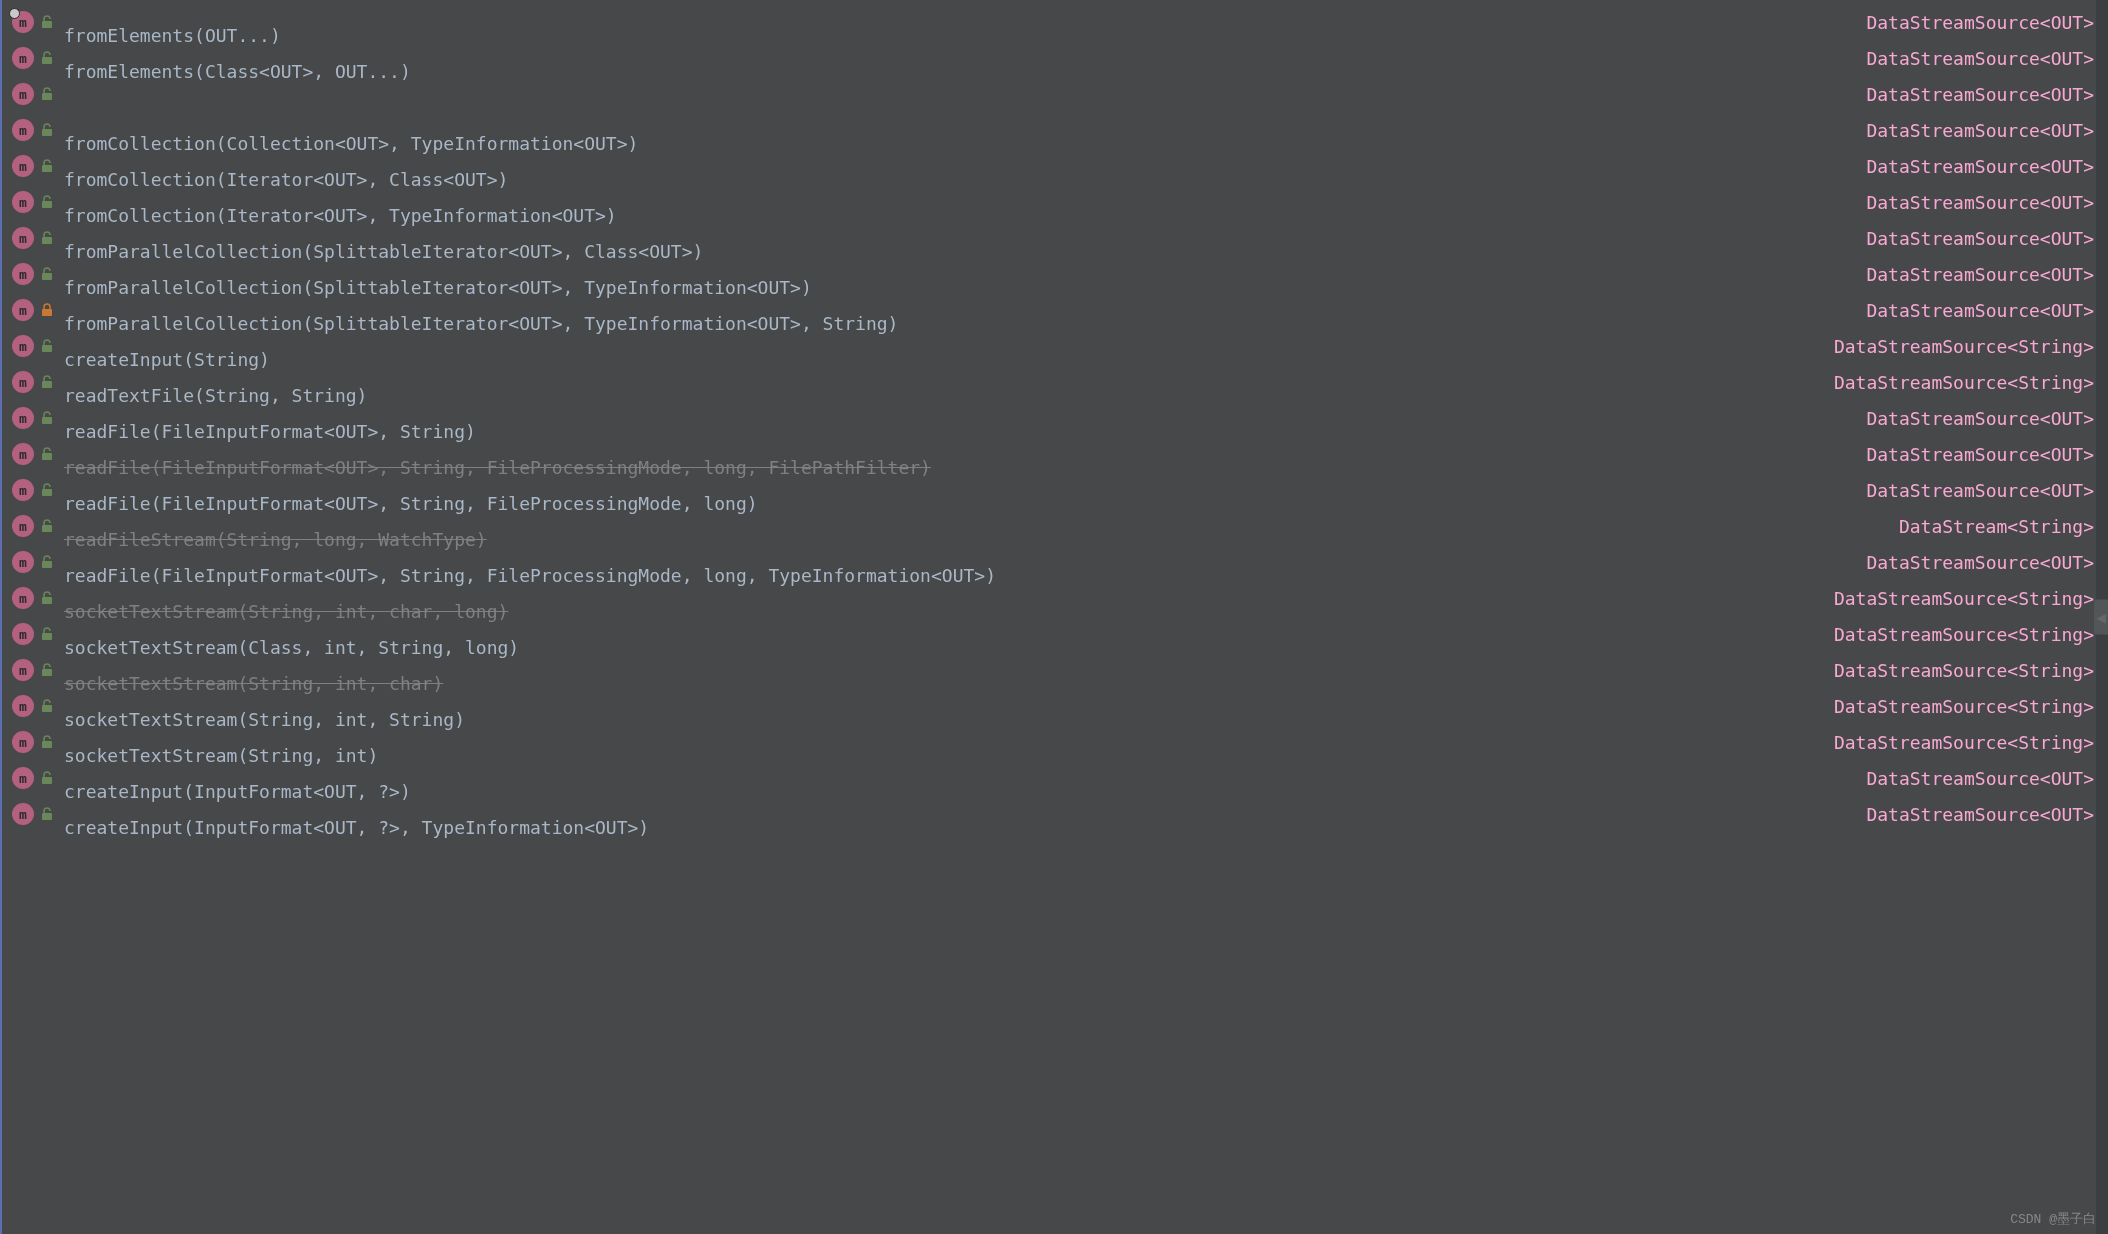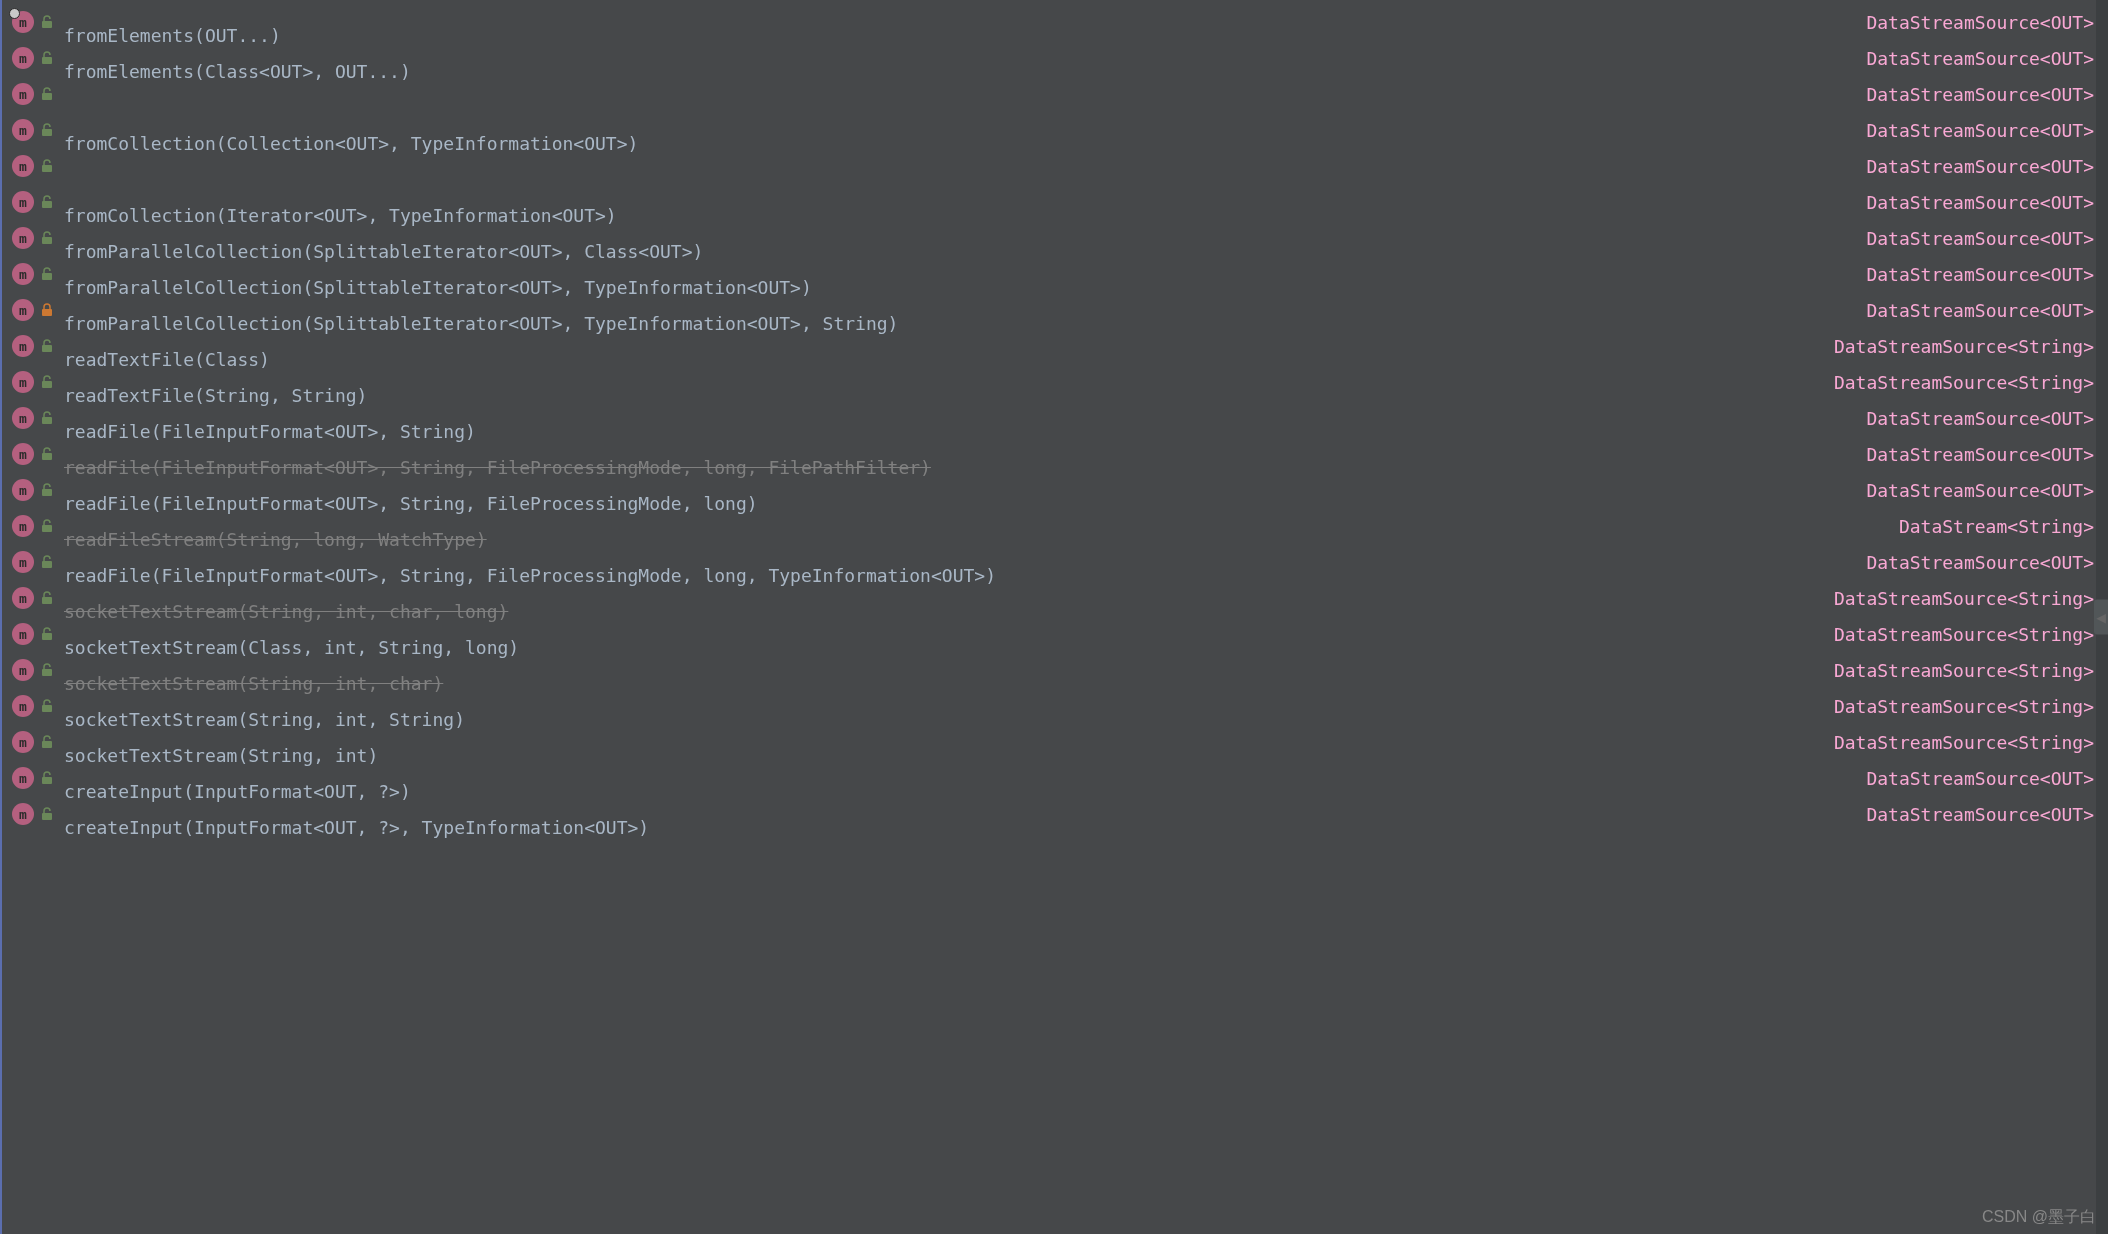--- a/index.html
+++ b/index.html
@@ -79,23 +79,23 @@
     .return-type {
       color: #f9a8d4;
       margin-left: auto;
       white-space: nowrap;
       padding-left: 20px;
     }
     .watermark {
       position: fixed;
       bottom: 6px;
       right: 12px;
-      font-size: 16px;
+      font-size: 13px;
       color: #888;
-      font-family: Liberation Sans, sans-serif;
+      font-family: Liberation Mono, monospace;
     }
     .scrollbar-indicator {
       position: fixed;
       right: 0;
       top: 0;
       width: 12px;
       height: 100%;
       background-color: #3c3f41;
     }
     .chevron-left {
@@ -161,20 +161,21 @@
         <div class="return-type">DataStreamSource&lt;OUT&gt;</div>
       </div>
       <div class="completion-item">
         <div class="method-icon">m</div>
         <div class="visibility-icon">
           <svg width="12" height="14" viewBox="0 0 12 14">
             <rect x="1" y="6" width="10" height="7" rx="1" fill="#6a8759"></rect>
             <path d="M3 6 V4 a3 3 0 0 1 6 0" stroke="#6a8759" stroke-width="1.5" fill="none"></path>
           </svg>
         </div>
+        <div class="method-signature">fromCollection(Iterator&lt;OUT&gt;, Class&lt;OUT&gt;)</div>
         <div class="return-type">DataStreamSource&lt;OUT&gt;</div>
       </div>
       <div class="completion-item">
         <div class="method-icon">m</div>
         <div class="visibility-icon">
           <svg width="12" height="14" viewBox="0 0 12 14">
             <rect x="1" y="6" width="10" height="7" rx="1" fill="#6a8759"></rect>
             <path d="M3 6 V4 a3 3 0 0 1 6 0" stroke="#6a8759" stroke-width="1.5" fill="none"></path>
           </svg>
         </div>
@@ -215,21 +216,21 @@
         <div class="return-type">DataStreamSource&lt;OUT&gt;</div>
       </div>
       <div class="completion-item">
         <div class="method-icon">m</div>
         <div class="visibility-icon">
           <svg width="12" height="14" viewBox="0 0 12 14">
             <rect x="1" y="6" width="10" height="7" rx="1" fill="#6a8759"></rect>
             <path d="M3 6 V4 a3 3 0 0 1 6 0" stroke="#6a8759" stroke-width="1.5" fill="none"></path>
           </svg>
         </div>
-        <div class="method-signature">readTextFile(Class)</div>
+        <div class="method-signature">createInput(String)</div>
         <div class="return-type">DataStreamSource&lt;String&gt;</div>
       </div>
       <div class="completion-item">
         <div class="method-icon">m</div>
         <div class="visibility-icon">
           <svg width="12" height="14" viewBox="0 0 12 14">
             <rect x="1" y="6" width="10" height="7" rx="1" fill="#6a8759"></rect>
             <path d="M3 6 V4 a3 3 0 0 1 6 0" stroke="#6a8759" stroke-width="1.5" fill="none"></path>
           </svg>
         </div>

